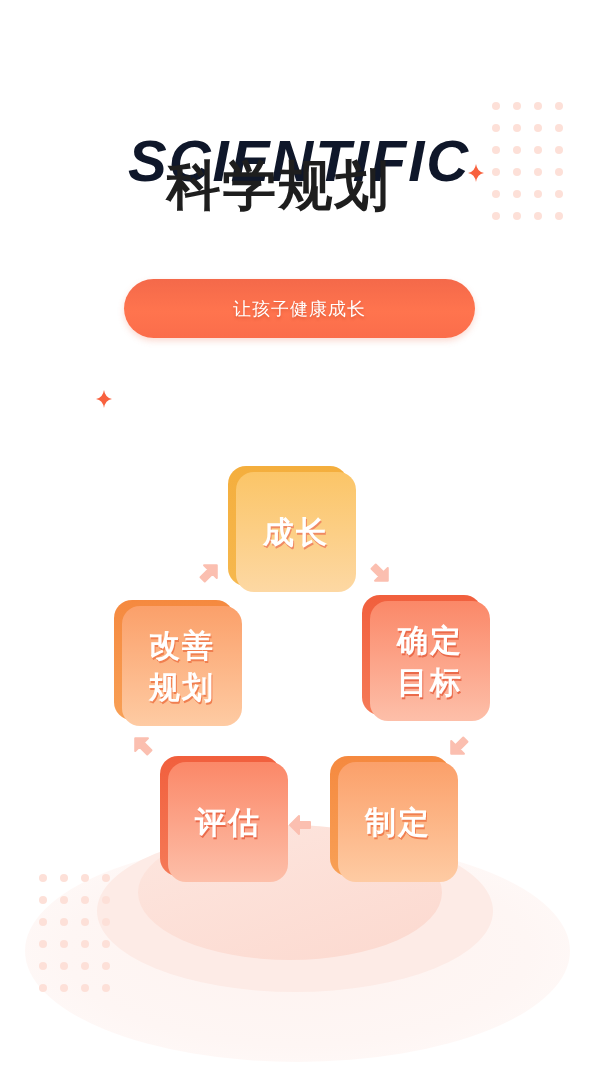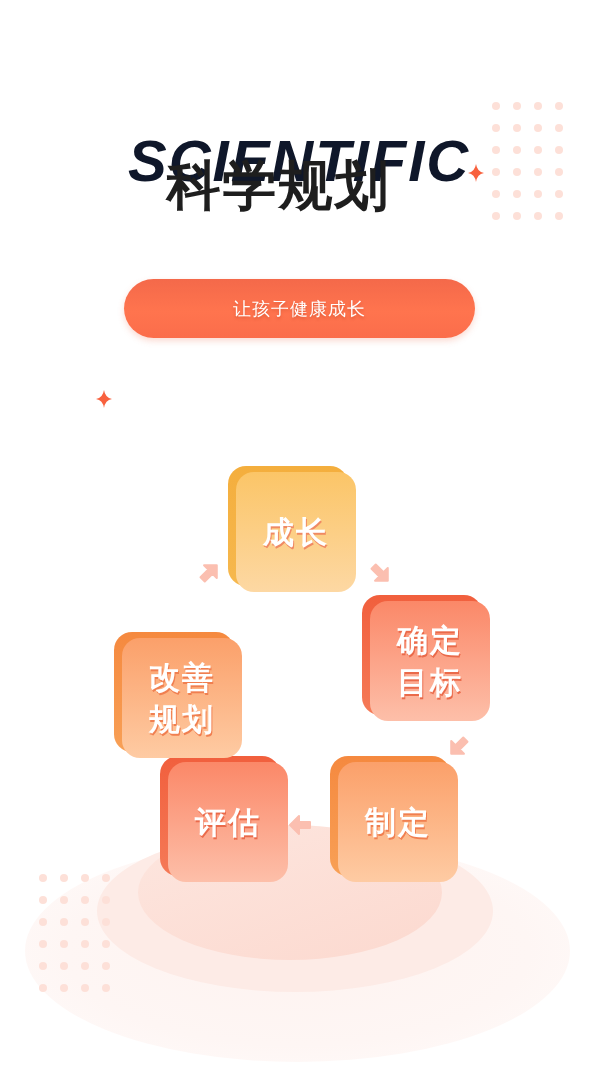--- a/index.html
+++ b/index.html
@@ -185,19 +185,19 @@
   </div>
 </div>
 
 <div class="card red" style="left:168px; top:762px;">
   <div class="back"></div>
   <div class="front">
     <span>评估</span>
   </div>
 </div>
 
-<div class="card orange" style="left:122px; top:638px;">
+<div class="card orange" style="left:122px; top:606px;">
   <div class="back"></div>
   <div class="front">
     <span>改善</span>
     <span>规划</span>
   </div>
 </div>
 
 </body></html>

